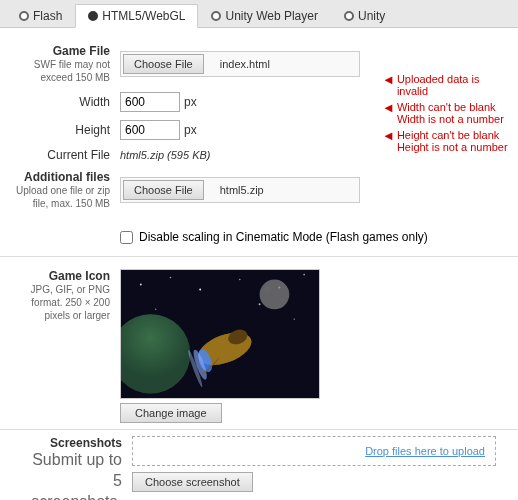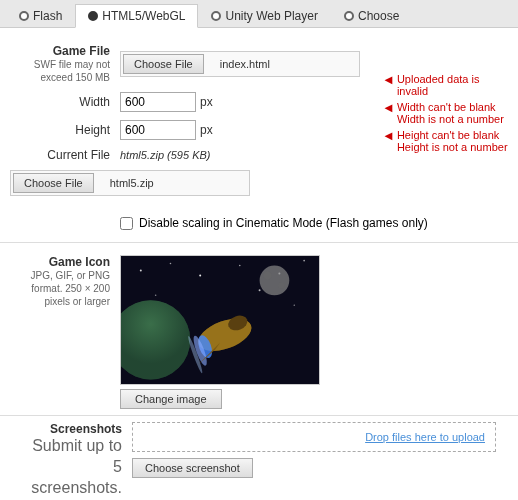--- a/index.html
+++ b/index.html
@@ -121,21 +121,21 @@
     }
     .file-name {
       padding: 2px 6px;
       font-size: 11px;
       color: #333;
       flex: 1;
     }
 
     
     .num-input {
-      width: 76px;
+      width: 60px;
       border: 1px solid #aaa;
       padding: 2px 4px;
       font-size: 12px;
     }
     .px-label {
       margin-left: 4px;
       font-size: 12px;
       color: #333;
     }
 
@@ -308,21 +308,21 @@
     <div class="tab active">
       <span class="radio-dot" style="background:#333;border-color:#333;"></span>
       <span>HTML5/WebGL</span>
     </div>
     <div class="tab">
       <span class="radio-dot"></span>
       <span>Unity Web Player</span>
     </div>
     <div class="tab">
       <span class="radio-dot"></span>
-      <span>Choose</span>
+      <span>Unity</span>
     </div>
   </div>
 
   <div class="content main-relative">
 
     <div class="error-panel">
       <div class="error-item">
         <span class="error-arrow">◄</span>
         <span>Uploaded data is invalid</span>
       </div>
@@ -368,20 +368,24 @@
       </div>
 
       <div class="form-row">
         <div class="form-label">Current File</div>
         <div class="form-control-area">
           <span class="current-file-text">html5.zip (595 KB)</span>
         </div>
       </div>
 
       <div class="form-row">
+        <div class="form-label-block">
+          <div class="label-title">Additional files</div>
+          <div class="label-sub">Upload one file or zip file, max. 150 MB</div>
+        </div>
         <div class="form-control-area">
           <div class="file-input-group">
             <button class="choose-btn">Choose File</button>
             <span class="file-name">html5.zip</span>
           </div>
         </div>
       </div>
 
     </div>
 

